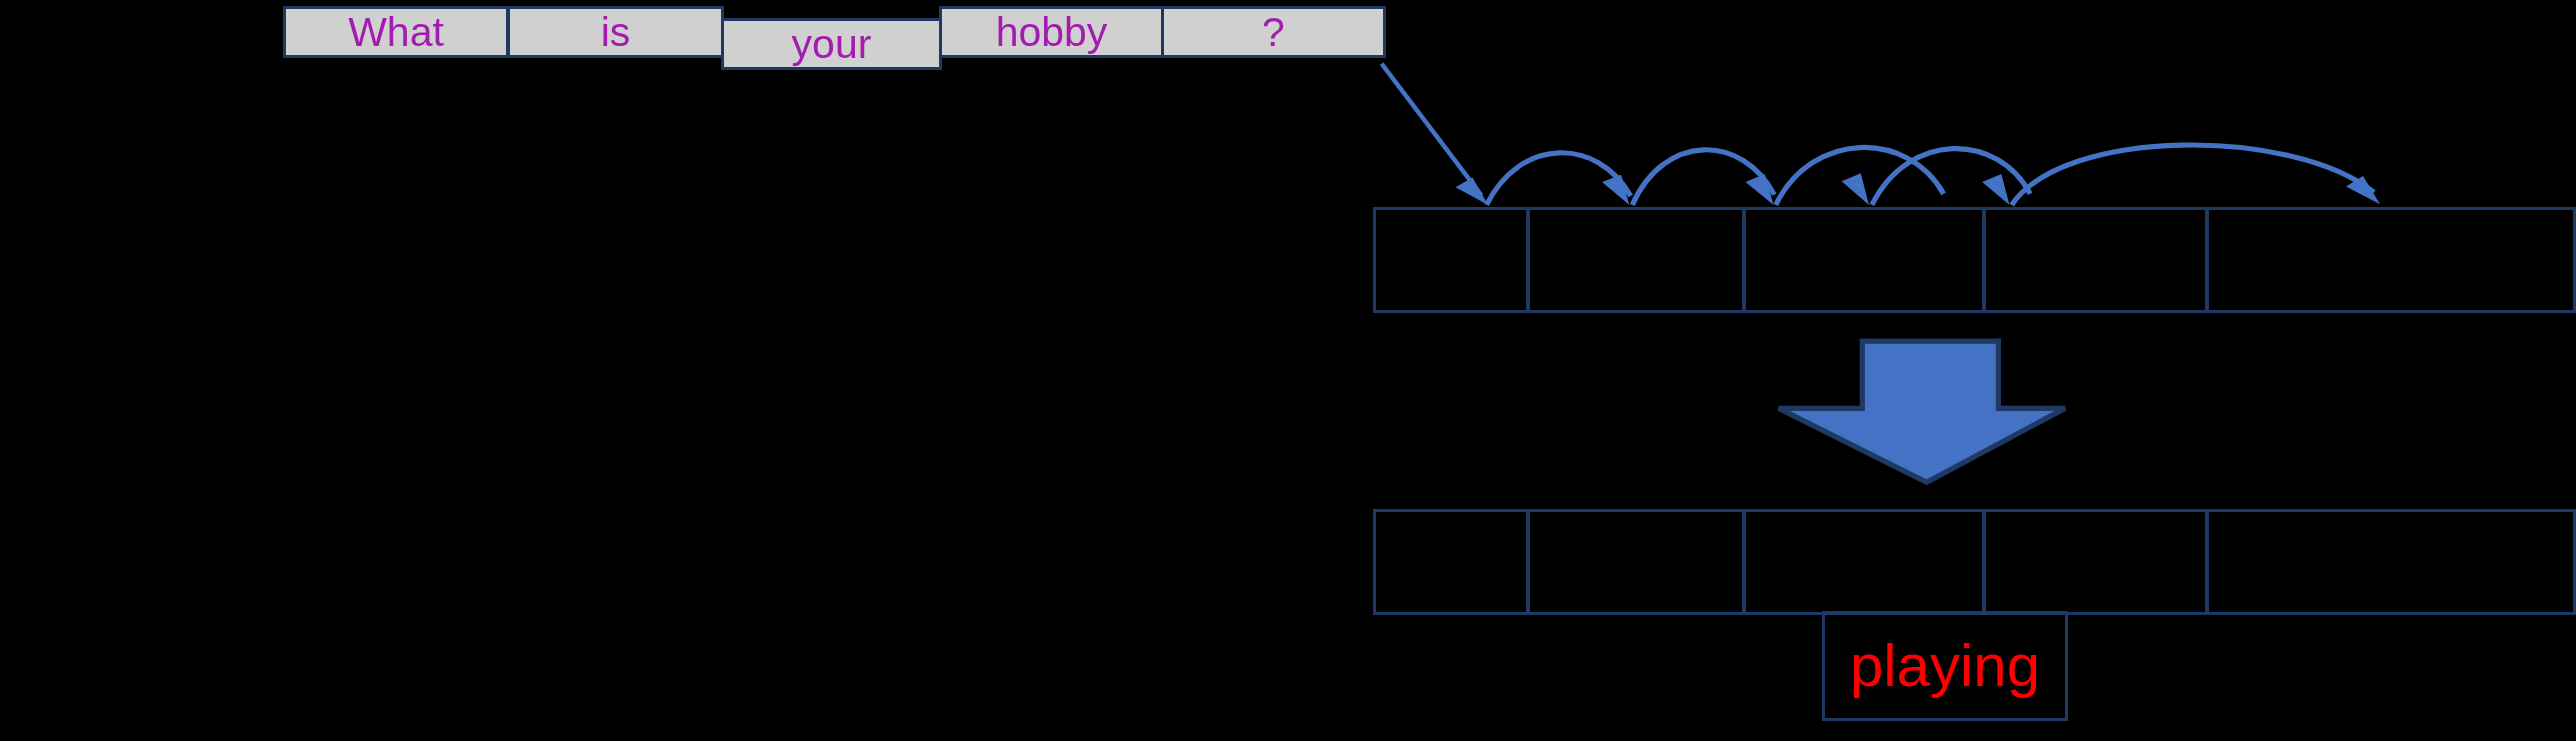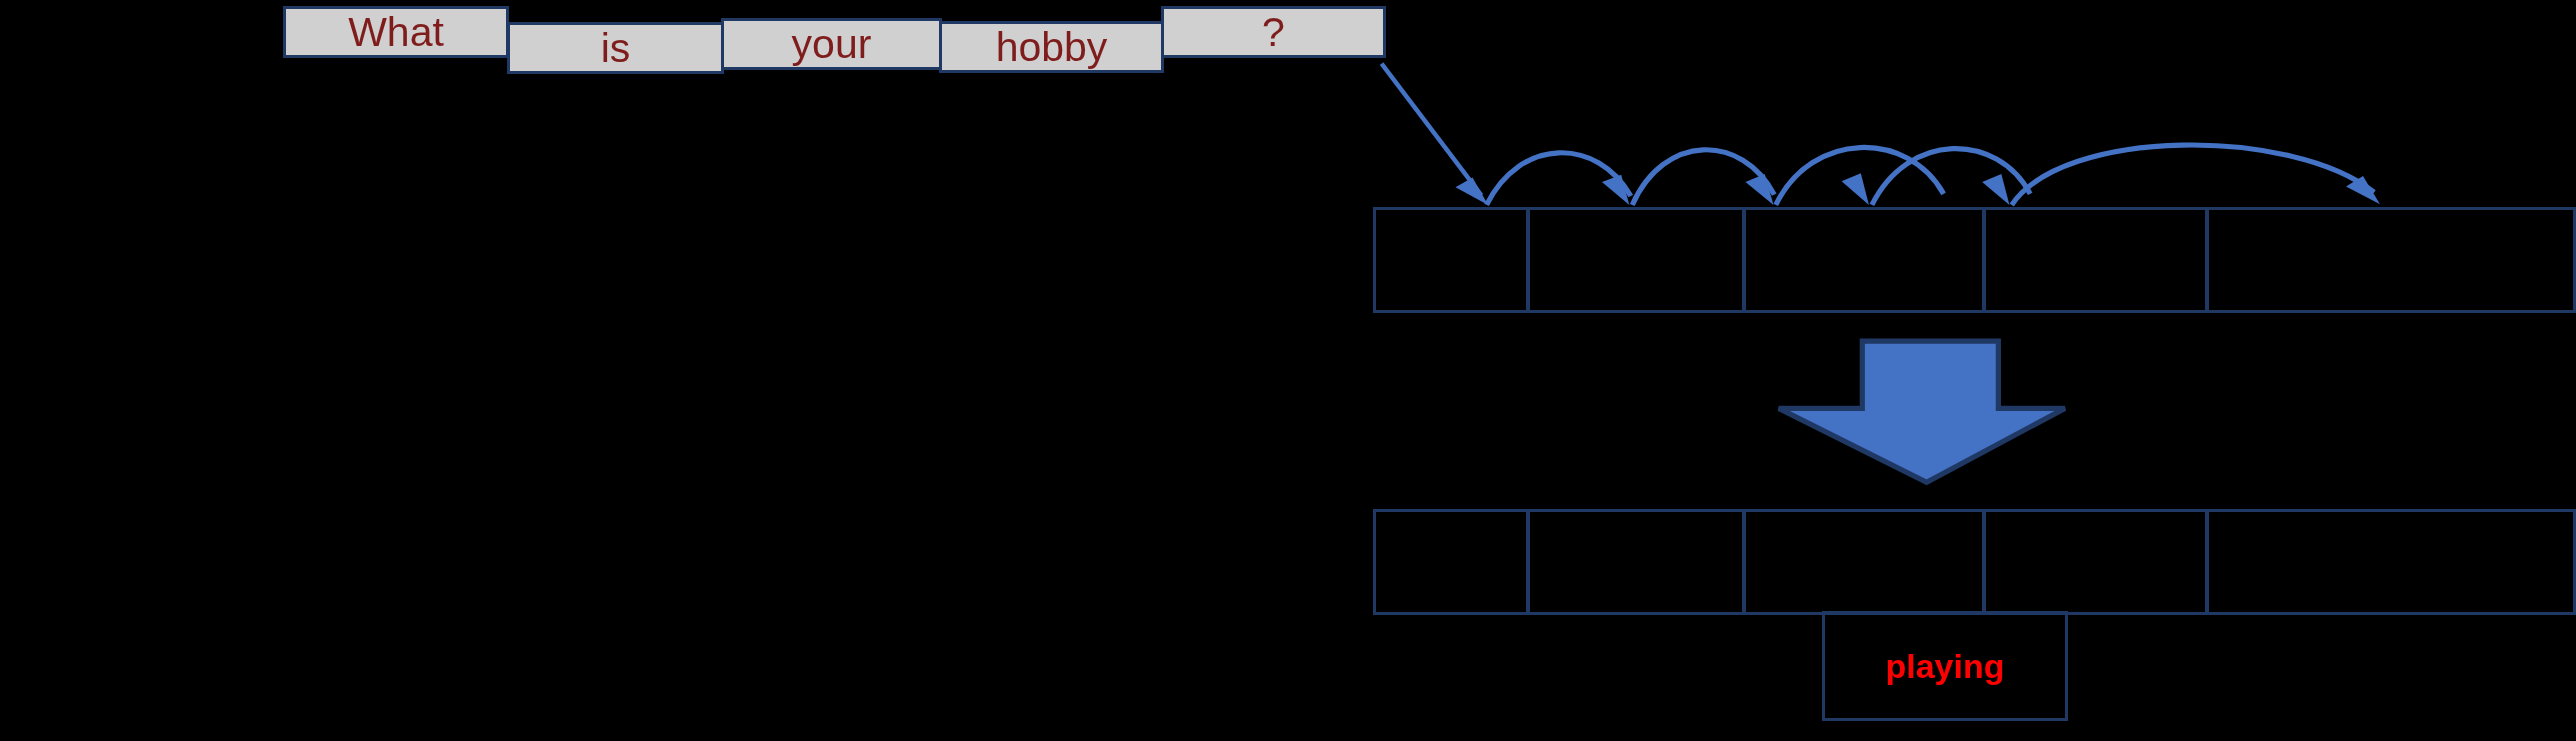--- a/index.html
+++ b/index.html
@@ -23,41 +23,41 @@
     display: flex;
     align-items: center;
     justify-content: center;
     white-space: nowrap;
   }
 
   
   .src-cell {
     background: #D0D0D0;
     border: 3px solid #1F3864;
-    color: #7f1d1d;
+    color: #a21caf;
     font-size: 41px;
     line-height: 1;
   }
   
   .src-cell + .src-cell { margin-left: 0; }
 
   
   .grid-cell {
     background: transparent;
     border: 3.7px solid #1F3864;
     color: transparent;
   }
 
   
   .token-cell {
     background: transparent;
     border: 3.7px solid #1F3864;
     color: #FF0000;
-    font-size: 34px;
-    font-weight: bold;
+    font-size: 60px;
+    font-weight: normal;
     line-height: 1;
     justify-content: center;
   }
 
   
   .overlay {
     position: absolute;
     left: 0;
     top: 0;
     width: 2576px;
@@ -67,27 +67,27 @@
 </style>
 </head>
 <body>
 
 <div id="canvas">
 
   <div>
     <div class="cell src-cell" style="left:283px; top:6px; width:226px; height:52px;">
       <span>What</span>
     </div>
-    <div class="cell src-cell" style="left:507px; top:6px; width:217px; height:52px;margin-top:16px;">
+    <div class="cell src-cell" style="left:507px; top:6px; width:217px; height:52px;">
       <span>is</span>
     </div>
     <div class="cell src-cell" style="left:721px; top:18px; width:221px; height:52px;">
       <span>your</span>
     </div>
-    <div class="cell src-cell" style="left:939px; top:21px; width:225px; height:52px;">
+    <div class="cell src-cell" style="left:939px; top:6px; width:225px; height:52px;">
       <span>hobby</span>
     </div>
     <div class="cell src-cell" style="left:1161px; top:6px; width:225px; height:52px;">
       <span>?</span>
     </div>
   </div>
 
   <div>
     <div class="cell grid-cell" style="left:1373px; top:207px; width:157px; height:106px;">
       <span></span>

